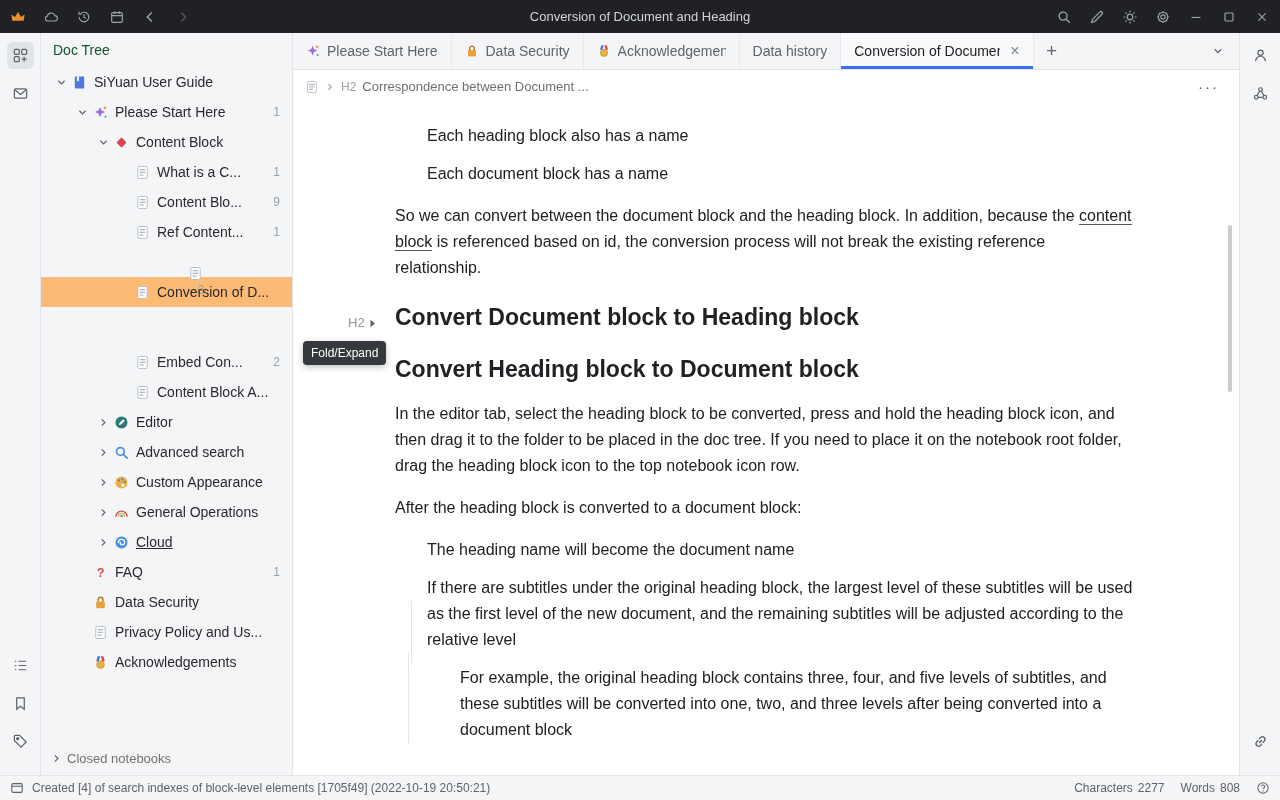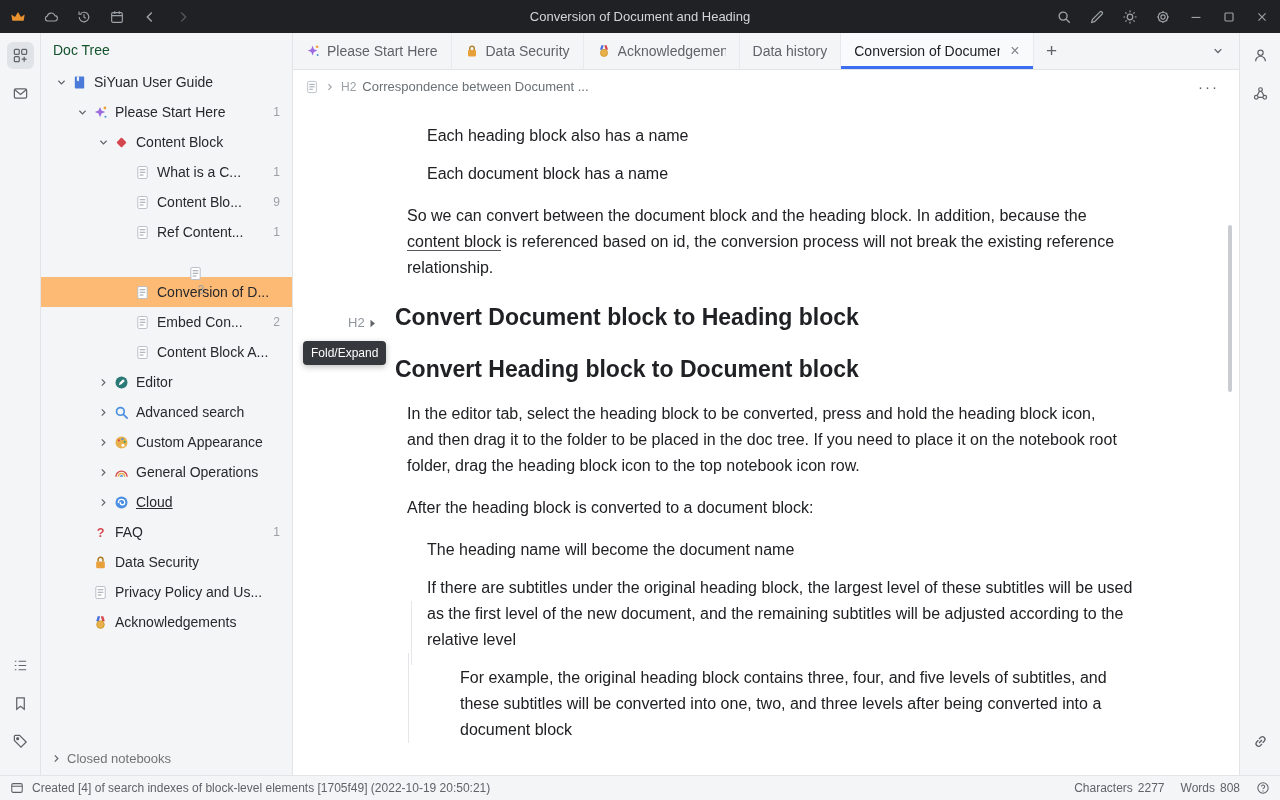--- a/index.html
+++ b/index.html
@@ -60,21 +60,21 @@
 
   .breadcrumb{flex:0 0 33px;display:flex;align-items:center;padding:0 12px;background:#fff;font-size:13px;color:#6b7075;gap:6px}
   .bc-ico svg{width:14px;height:14px;display:block;color:#5f6368}
   .bc-sep svg{width:10px;height:10px;display:block;color:#9aa0a6}
   .bc-marker{color:#9aa0a6;font-size:12px}
   .bc-label{flex:1;white-space:nowrap;overflow:hidden;color:#6b7075}
   .bc-more{color:#5f6368;font-size:15px;letter-spacing:2px;cursor:pointer;padding:0 8px}
 
   .editor{flex:1;overflow:hidden;padding:20px 104px 0 102px;position:relative}
   .blk{font-size:16px;line-height:26px;color:#202124}
-  .blk-p{margin:16px 12px}
+  .blk-p{margin:16px 0}
   .blk-h2{font-size:23px;line-height:32px;font-weight:700;margin:20px 0 16px;position:relative}
   .blk-li{display:flex;margin:0 0 12px}
   .blk-li.l2{margin-left:33px;position:relative}
   .blk-li.l2::before{content:"";position:absolute;left:-20px;top:-12px;bottom:0;width:1px;background:#e4e6e9}
   .li-dot-col{flex:0 0 32px;position:relative}
   .dot{width:6px;height:6px;border-radius:50%;background:#6b7280;margin:10px 0 0 14px}
   .blk-li.guide .li-dot-col::after{content:"";position:absolute;left:16px;top:26px;bottom:-12px;width:1px;background:#e4e6e9}
   .li-text{flex:1}
   .ref{border-bottom:1px solid #55585c;cursor:pointer}
   .gutter{position:absolute;left:-47px;top:6px;display:flex;align-items:center;gap:1px;color:#8f959e;cursor:pointer}
@@ -308,21 +308,21 @@
           <div class="tree-row selected" style="padding-left: 75px;">
             <span class="tree-chev"></span>
             <span class="tree-ico">
               <svg viewBox="0 0 16 16">
                 <rect x="3" y="1.6" width="10" height="12.8" rx="1.4" fill="#fff" stroke="#b6bcc4"></rect>
                 <path d="M5.4 5h5.2M5.4 7.8h5.2M5.4 10.6h3.2" stroke="#9aa3ad" stroke-width="1.1" stroke-linecap="round"></path>
               </svg>
             </span>
             <span class="tree-label">Conversion of D...</span>
           </div>
-          <div class="tree-row" style="padding-left: 75px;">
+          <div class="tree-row" style="padding-left: 75px; margin-top: 40px;">
             <span class="tree-chev"></span>
             <span class="tree-ico">
               <svg viewBox="0 0 16 16">
                 <rect x="3" y="1.6" width="10" height="12.8" rx="1.4" fill="#fff" stroke="#b6bcc4"></rect>
                 <path d="M5.4 5h5.2M5.4 7.8h5.2M5.4 10.6h3.2" stroke="#9aa3ad" stroke-width="1.1" stroke-linecap="round"></path>
               </svg>
             </span>
             <span class="tree-label">Embed Con...</span>
             <span class="tree-count">2</span>
           </div>

